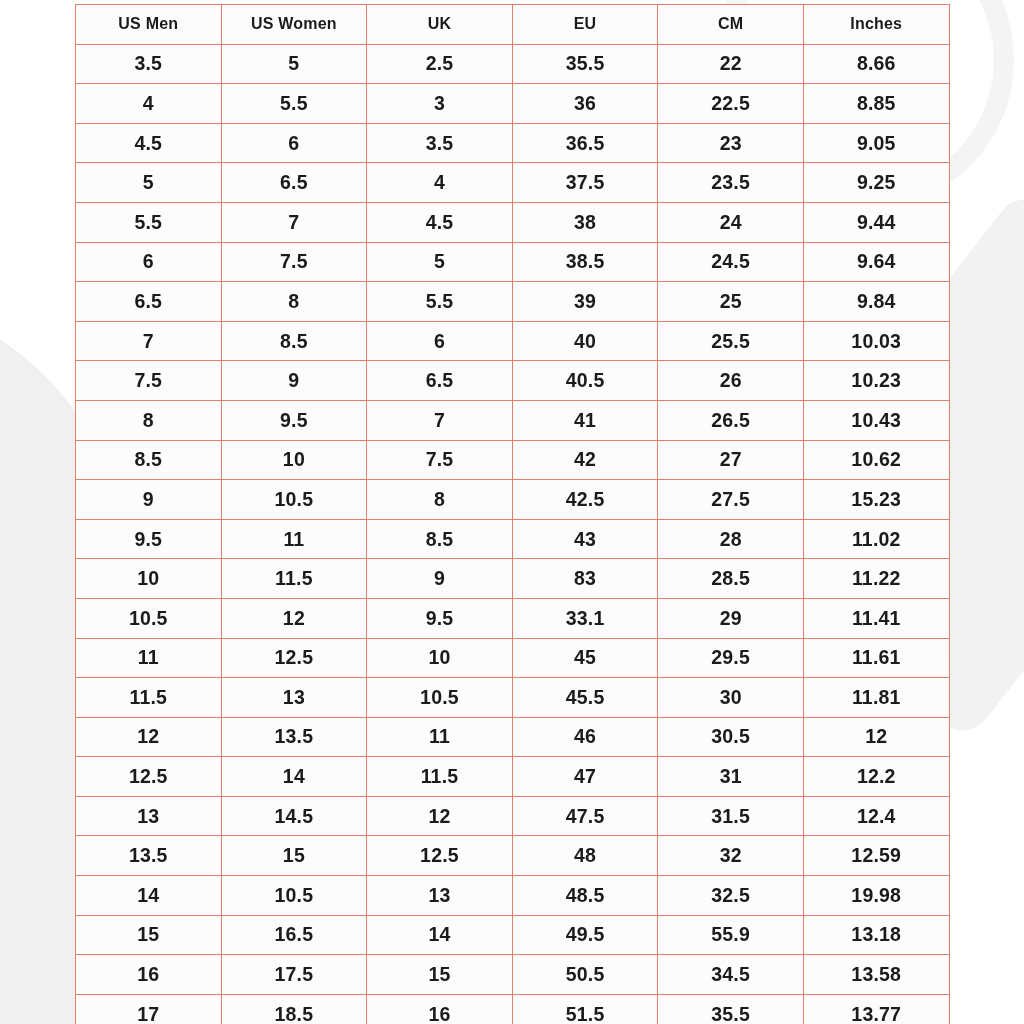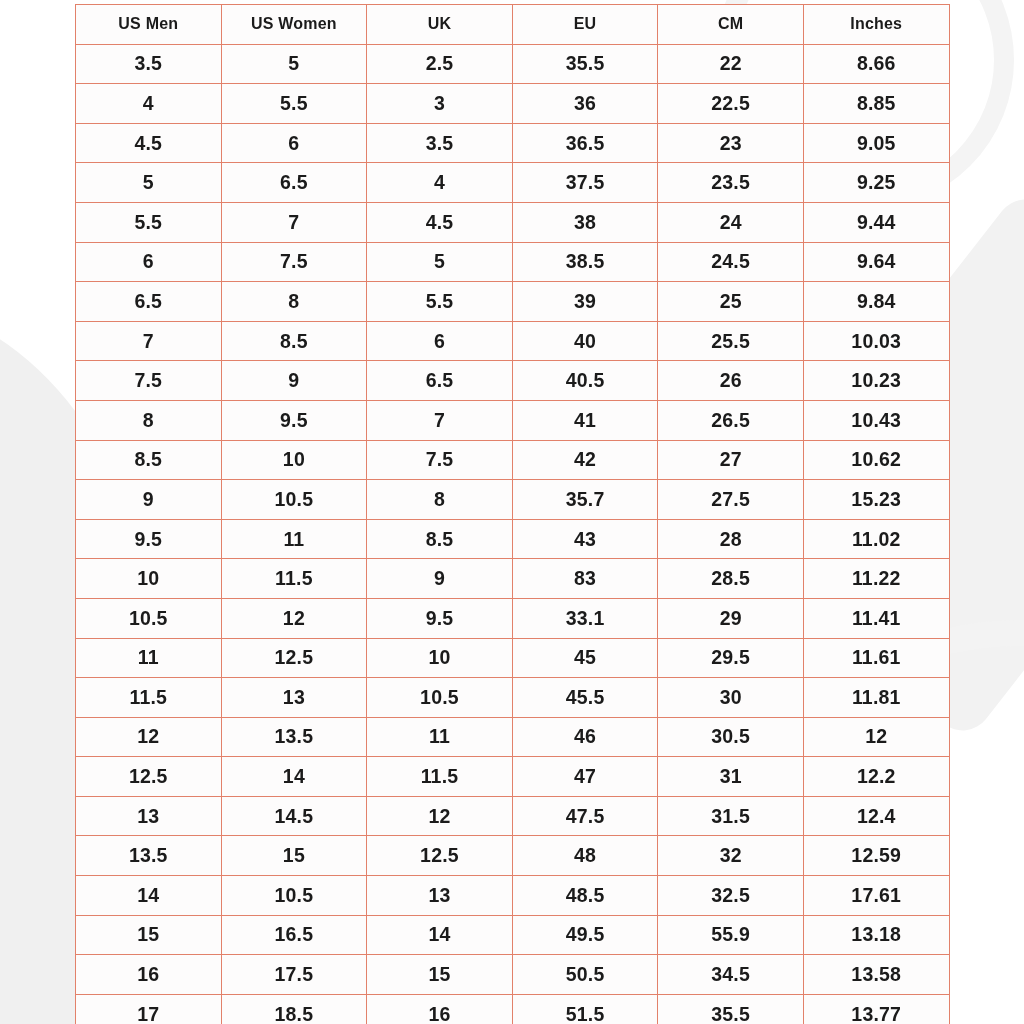--- a/index.html
+++ b/index.html
@@ -215,21 +215,21 @@
           <td>10</td>
           <td>7.5</td>
           <td>42</td>
           <td>27</td>
           <td>10.62</td>
         </tr>
         <tr>
           <td>9</td>
           <td>10.5</td>
           <td>8</td>
-          <td class="nudge-up">35.7</td>
+          <td class="nudge-up">42.5</td>
           <td class="nudge-down">27.5</td>
           <td>15.23</td>
         </tr>
         <tr>
           <td>9.5</td>
           <td>11</td>
           <td>8.5</td>
           <td class="nudge-up">43</td>
           <td class="nudge-down">28</td>
           <td>11.02</td>
@@ -297,21 +297,21 @@
           <td class="nudge-up">48</td>
           <td class="nudge-down">32</td>
           <td>12.59</td>
         </tr>
         <tr>
           <td>14</td>
           <td>10.5</td>
           <td>13</td>
           <td class="nudge-up">48.5</td>
           <td class="nudge-down">32.5</td>
-          <td>17.61</td>
+          <td>19.98</td>
         </tr>
         <tr>
           <td>15</td>
           <td>16.5</td>
           <td>14</td>
           <td class="nudge-up">49.5</td>
           <td class="nudge-down">55.9</td>
           <td>13.18</td>
         </tr>
         <tr>

